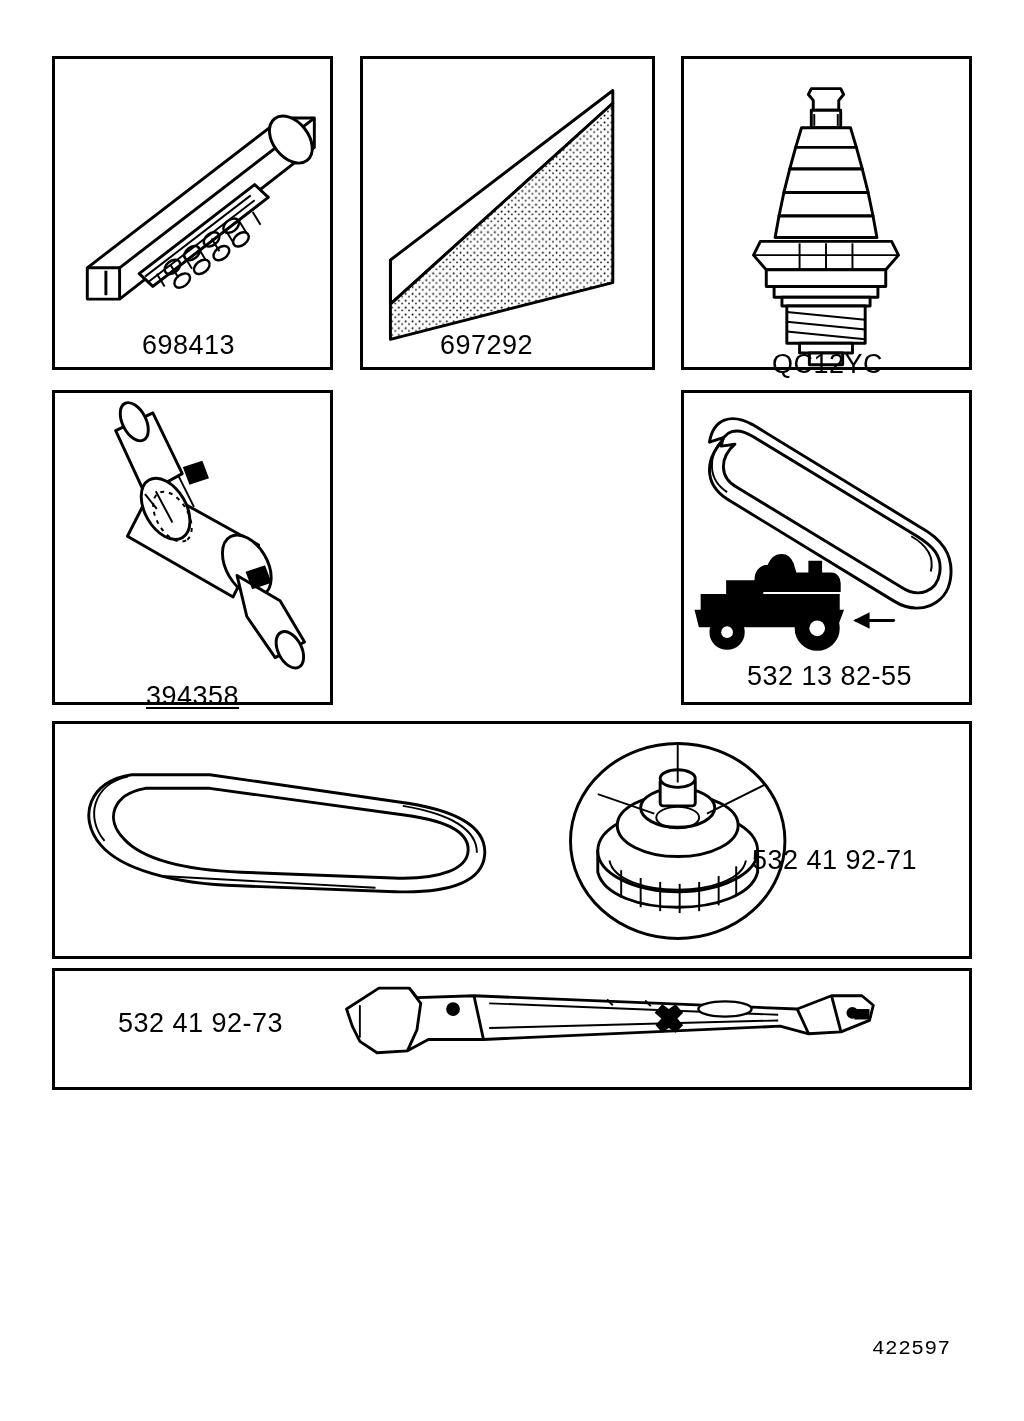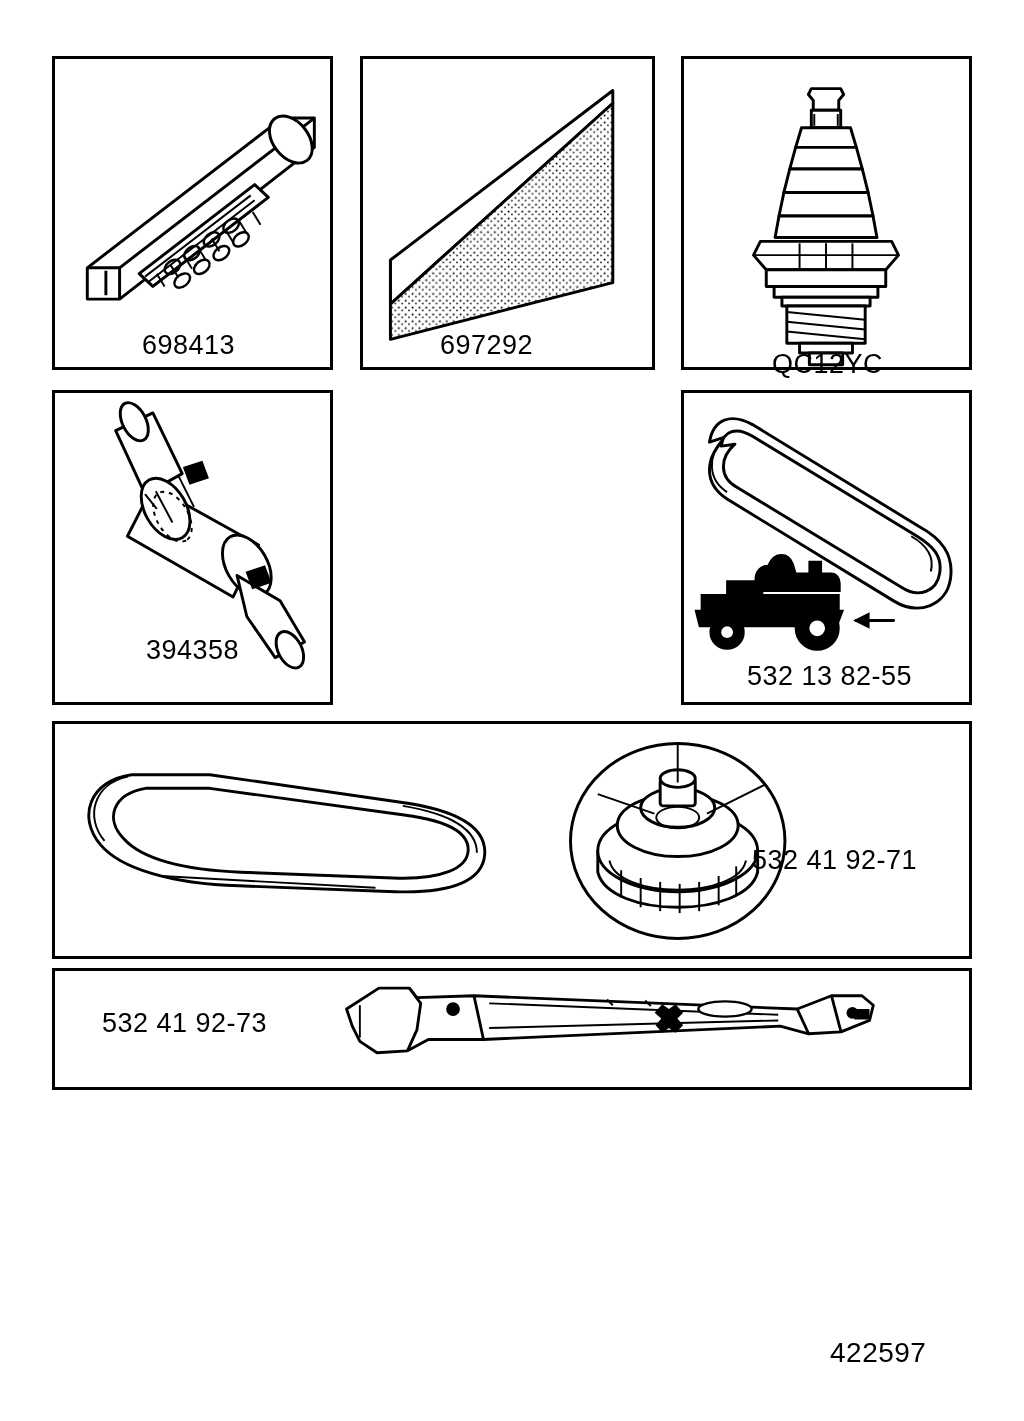--- a/index.html
+++ b/index.html
@@ -46,32 +46,32 @@
   #panel-air-filter-flat   { left: 360px; top: 56px;  width: 295px; height: 314px; }
   #panel-spark-plug        { left: 681px; top: 56px;  width: 291px; height: 314px; }
   #panel-fuel-filter       { left: 52px;  top: 390px; width: 281px; height: 315px; }
   #panel-drive-belt        { left: 681px; top: 390px; width: 291px; height: 315px; }
   #panel-deck-belt         { left: 52px;  top: 721px; width: 920px; height: 238px; }
   #panel-blade             { left: 52px;  top: 968px; width: 920px; height: 122px; }
 
   .label-foam   { left: 142px; top: 330px; }
   .label-flat   { left: 440px; top: 330px; }
   .label-plug   { left: 772px; top: 349px; }
-  .label-fuel   { left: 146px; top: 635px; }
+  .label-fuel   { left: 146px; top: 681px; text-decoration: underline; }
   .label-drive  { left: 747px; top: 661px; }
   .label-deck   { left: 752px; top: 823px; margin-top: 22px; }
-  .label-blade  { left: 102px; top: 1008px; }
+  .label-blade  { left: 118px; top: 1008px; }
 
   #page-number {
     position: absolute;
-    left: 830px;
+    left: 872px;
     top: 1337px;
-    font-size: 28px;
+    font-size: 21px;
     letter-spacing: 0.5px;
-    font-family: Liberation Sans, sans-serif;
+    font-family: Liberation Mono, monospace;
   }
 </style>
 </head>
 <body>
 
 <div class="sheet">
 
   <div class="panel" id="panel-air-filter-foam">
     <svg class="art" viewBox="0 0 281 314">
       <g fill="none" stroke="#000" stroke-width="3" stroke-linejoin="round">

